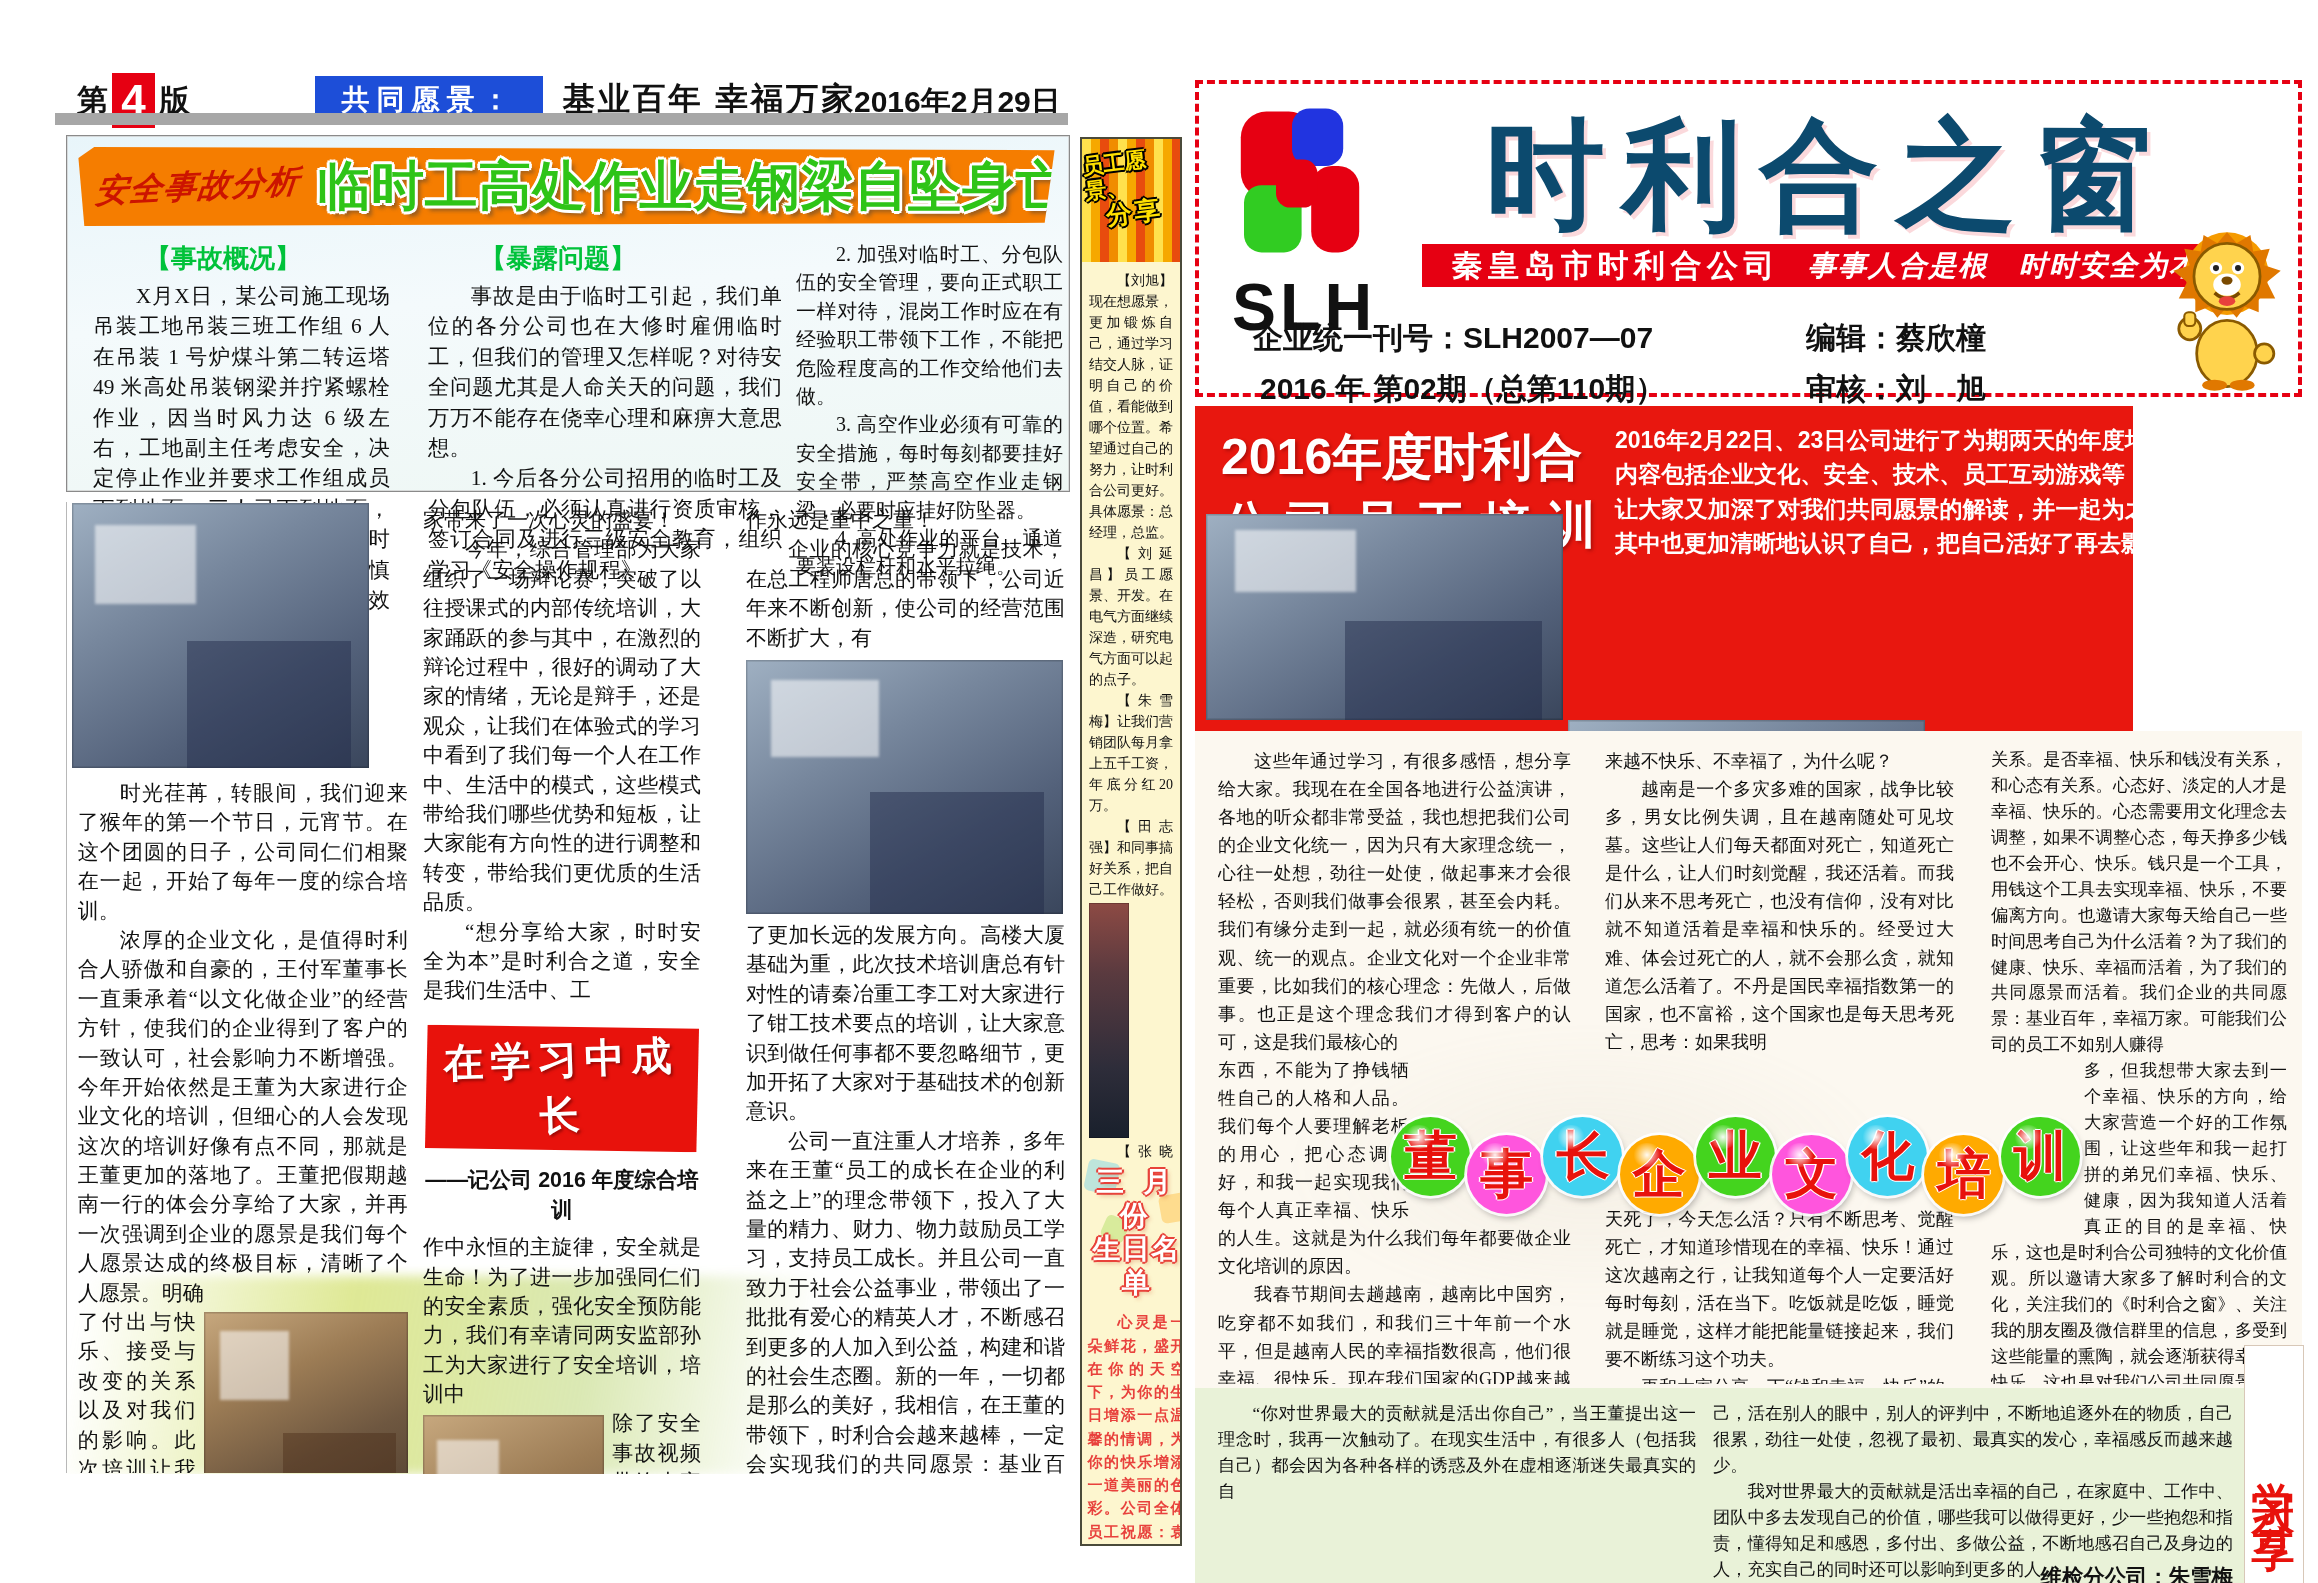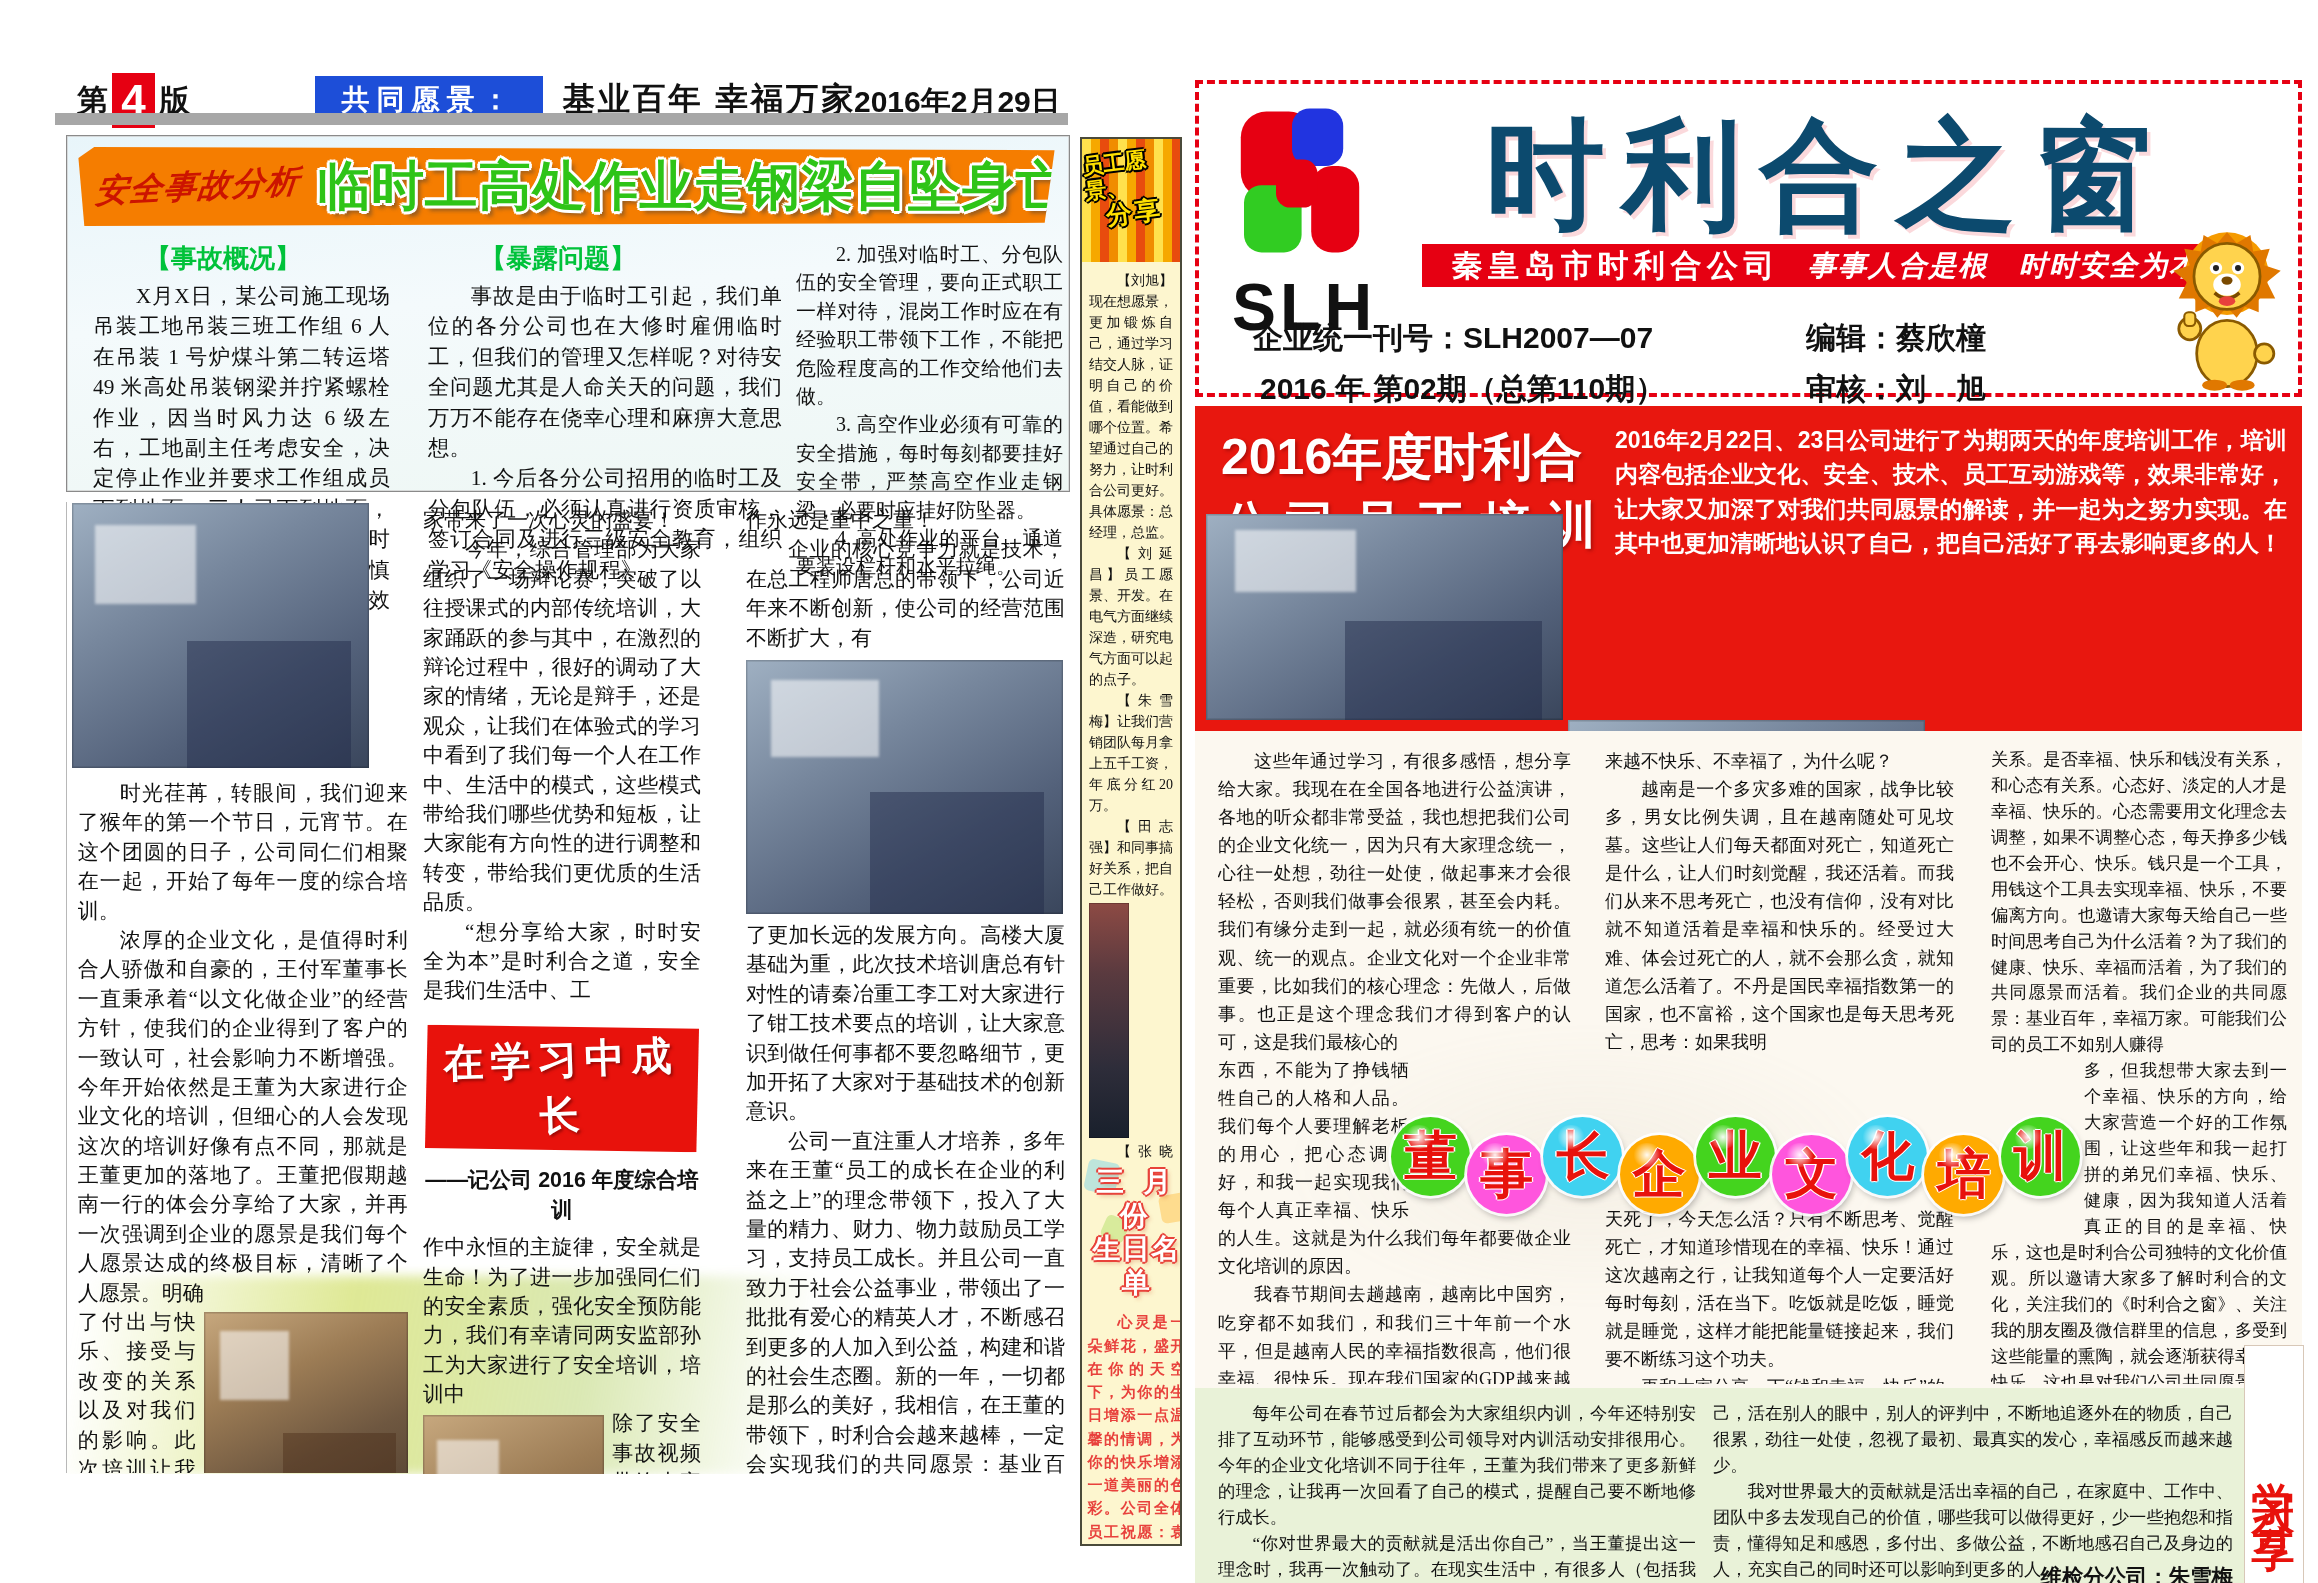--- a/index.html
+++ b/index.html
@@ -240,21 +240,21 @@
       <path d="M36 52 Q45 60 54 52" stroke="#7a4a00" stroke-width="2.5" fill="none"></path>
       <ellipse cx="45" cy="58" rx="6" ry="3.5" fill="#e8413c"></ellipse>
       <circle cx="18" cy="78" r="8" fill="#ffd34d" stroke="#8a5a00" stroke-width="2"></circle>
       <rect x="14" y="66" width="8" height="10" rx="3" fill="#ffd34d" stroke="#8a5a00" stroke-width="1.5"></rect>
       <circle cx="72" cy="96" r="7" fill="#ffd34d" stroke="#8a5a00" stroke-width="2"></circle>
       <ellipse cx="36" cy="119" rx="9" ry="4" fill="#e07800"></ellipse>
         <ellipse cx="56" cy="119" rx="9" ry="4" fill="#e07800"></ellipse>
     </svg>
   </div>
 
-  <div class="abs news-box" style="left:1195px;top:406px;width:1107px;height:325px;">
+  <div class="abs news-box" style="left:1195px;top:406px;width:938px;height:325px;">
     <div class="abs news-title" style="left:26px;top:18px;">
       <div>2016年度时利合</div>
       <div class="t2">公司员工培训</div>
     </div>
     <div class="abs news-body just" style="left:420px;top:16.6px;width:672px;">2016年2月22日、23日公司进行了为期两天的年度培训工作，培训内容包括企业文化、安全、技术、员工互动游戏等，效果非常好，让大家又加深了对我们共同愿景的解读，并一起为之努力实现。在其中也更加清晰地认识了自己，把自己活好了再去影响更多的人！</div>
     <div class="abs photo" style="left:11px;top:108px;width:357px;height:206px;"></div>
     <div class="abs photo" style="left:373px;top:108px;width:357px;height:206px;"></div>
     <div class="abs photo" style="left:736px;top:108px;width:361px;height:206px;"></div>
   </div>
 
@@ -289,21 +289,20 @@
       <span class="ball ball-low" style="background: rgb(255, 170, 0);">企</span>
       <span class="ball" style="background: rgb(68, 212, 30);">业</span>
       <span class="ball ball-low" style="background: rgb(255, 85, 221);">文</span>
       <span class="ball" style="background: rgb(64, 210, 240);">化</span>
       <span class="ball ball-low" style="background: rgb(255, 170, 0);">培</span>
       <span class="ball" style="background: rgb(68, 212, 30);">训</span>
     </div>
 
   <div class="abs green-zone" style="left:1195px;top:1388px;width:1107px;height:221px;"></div>
   <div class="abs r-col just" style="left:1218px;top:1401px;width:478px;height:202px;font-size:17.3px;line-height:1.5;">
-    <p>每年公司在春节过后都会为大家组织内训，今年还特别安排了互动环节，能够感受到公司领导对内训活动安排很用心。今年的企业文化培训不同于往年，王董为我们带来了更多新鲜的理念，让我再一次回看了自己的模式，提醒自己要不断地修行成长。</p>
     <p>“你对世界最大的贡献就是活出你自己”，当王董提出这一理念时，我再一次触动了。在现实生活中，有很多人（包括我自己）都会因为各种各样的诱惑及外在虚相逐渐迷失最真实的自</p>
   </div>
   <div class="abs r-col just" style="left:1713px;top:1401px;width:520px;height:202px;font-size:17.3px;line-height:1.5;">
     <p class="noind">己，活在别人的眼中，别人的评判中，不断地追逐外在的物质，自己很累，劲往一处使，忽视了最初、最真实的发心，幸福感反而越来越少。</p>
     <p>我对世界最大的贡献就是活出幸福的自己，在家庭中、工作中、团队中多去发现自己的价值，哪些我可以做得更好，少一些抱怨和指责，懂得知足和感恩，多付出、多做公益，不断地感召自己及身边的人，充实自己的同时还可以影响到更多的人。</p>
   </div>
   <div class="abs r-sig" style="left:1970px;top:1562px;width:263px;">维检分公司：朱雪梅</div>
 
   <div class="abs side-box" style="left:2244px;top:1345px;width:58px;height:261px;">
     <span class="side-label">学习分享</span>

